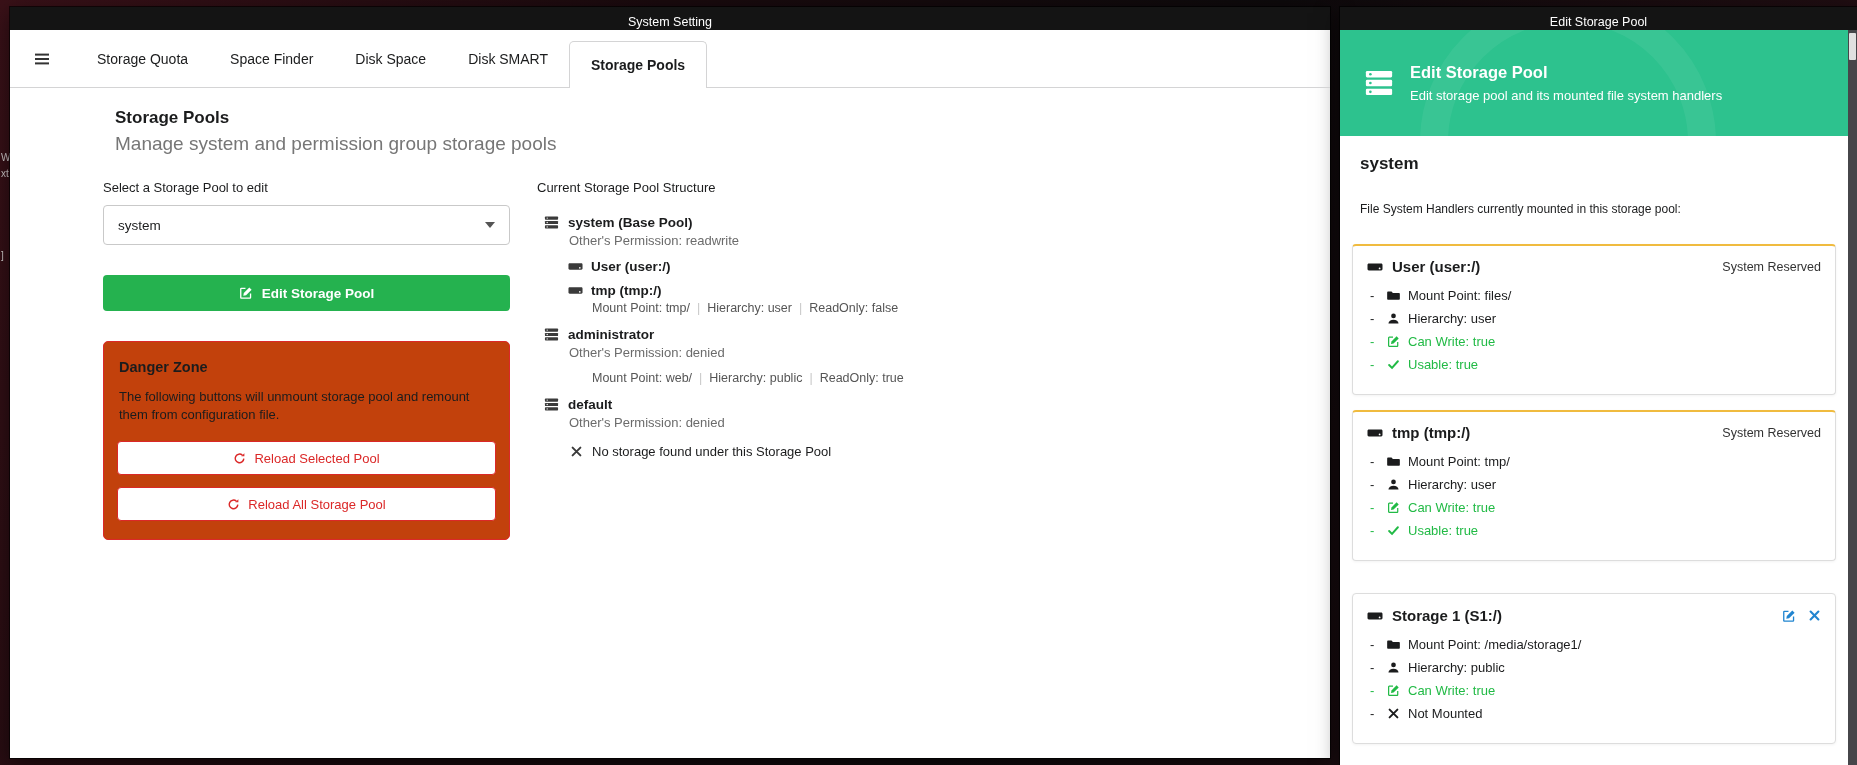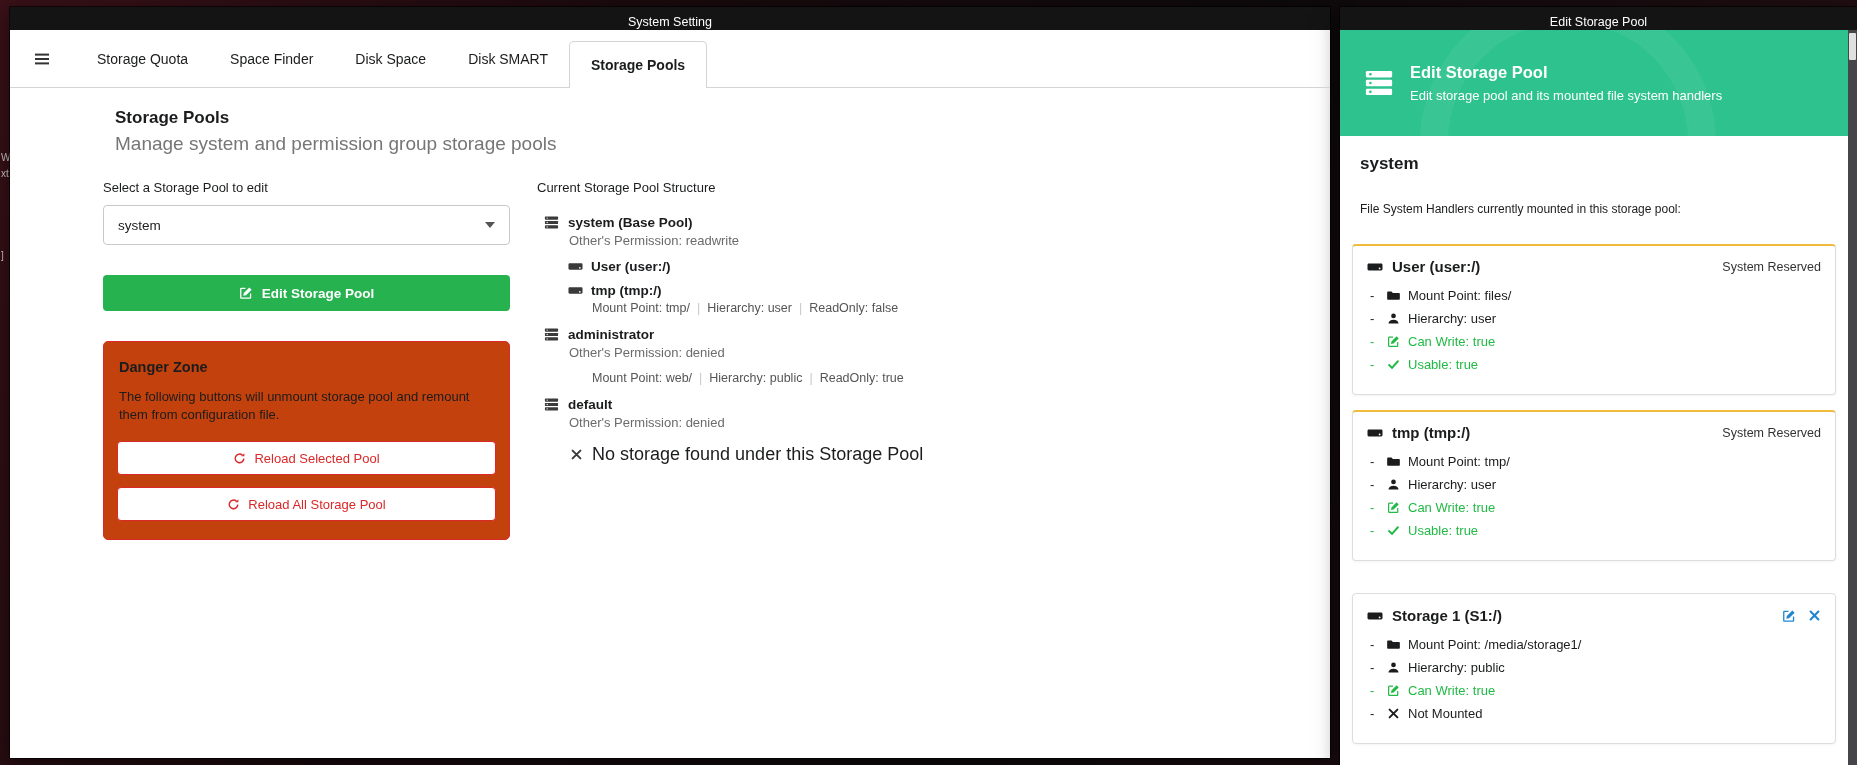--- a/index.html
+++ b/index.html
@@ -56,21 +56,21 @@
   .right-col{position:absolute;left:527px;top:92px;width:680px;}
   .structure-title{font-size:13px;color:#1b1c1d;margin-bottom:20px;}
   .row-head{display:flex;align-items:center;gap:9px;font-size:13.5px;font-weight:700;color:#1b1c1d;}
   .pool{margin-bottom:12px;}
   .pool > .row-head{padding-left:7px;}
   .pool-perm{padding-left:32px;font-size:13px;color:#6b6b6b;margin:3px 0 11px;}
   .child{margin-bottom:9px;}
   .child .row-head{padding-left:31px;gap:8px;}
   .child-details{padding-left:55px;font-size:12.5px;color:#555;margin-top:3px;}
   .sep{color:#c8c8c8;margin:0 7px;}
-  .empty-row{display:flex;align-items:center;gap:9px;padding-left:33px;font-size:18px;color:#1b1c1d;margin-top:14px;}
+  .empty-row{display:flex;align-items:center;gap:9px;padding-left:33px;font-size:13px;color:#1b1c1d;margin-top:14px;}
 
   .tree-icon{color:#3a3a3a;flex:none;}
 
   
   .scrollbar{position:absolute;top:23px;right:0;bottom:0;width:9px;background:#46464a;}
   .scroll-thumb{position:absolute;top:3px;left:1px;width:7px;height:27px;background:#e0e0e0;border-radius:1px;}
   .banner{margin-right:9px;height:106px;background:#2dc28e;position:relative;overflow:hidden;
     display:flex;align-items:center;gap:16px;padding-left:24px;color:#fff;}
   .banner::after{content:"";position:absolute;width:240px;height:240px;border-radius:50%;
     border:28px solid rgba(255,255,255,.06);left:80px;top:-36px;pointer-events:none;}

